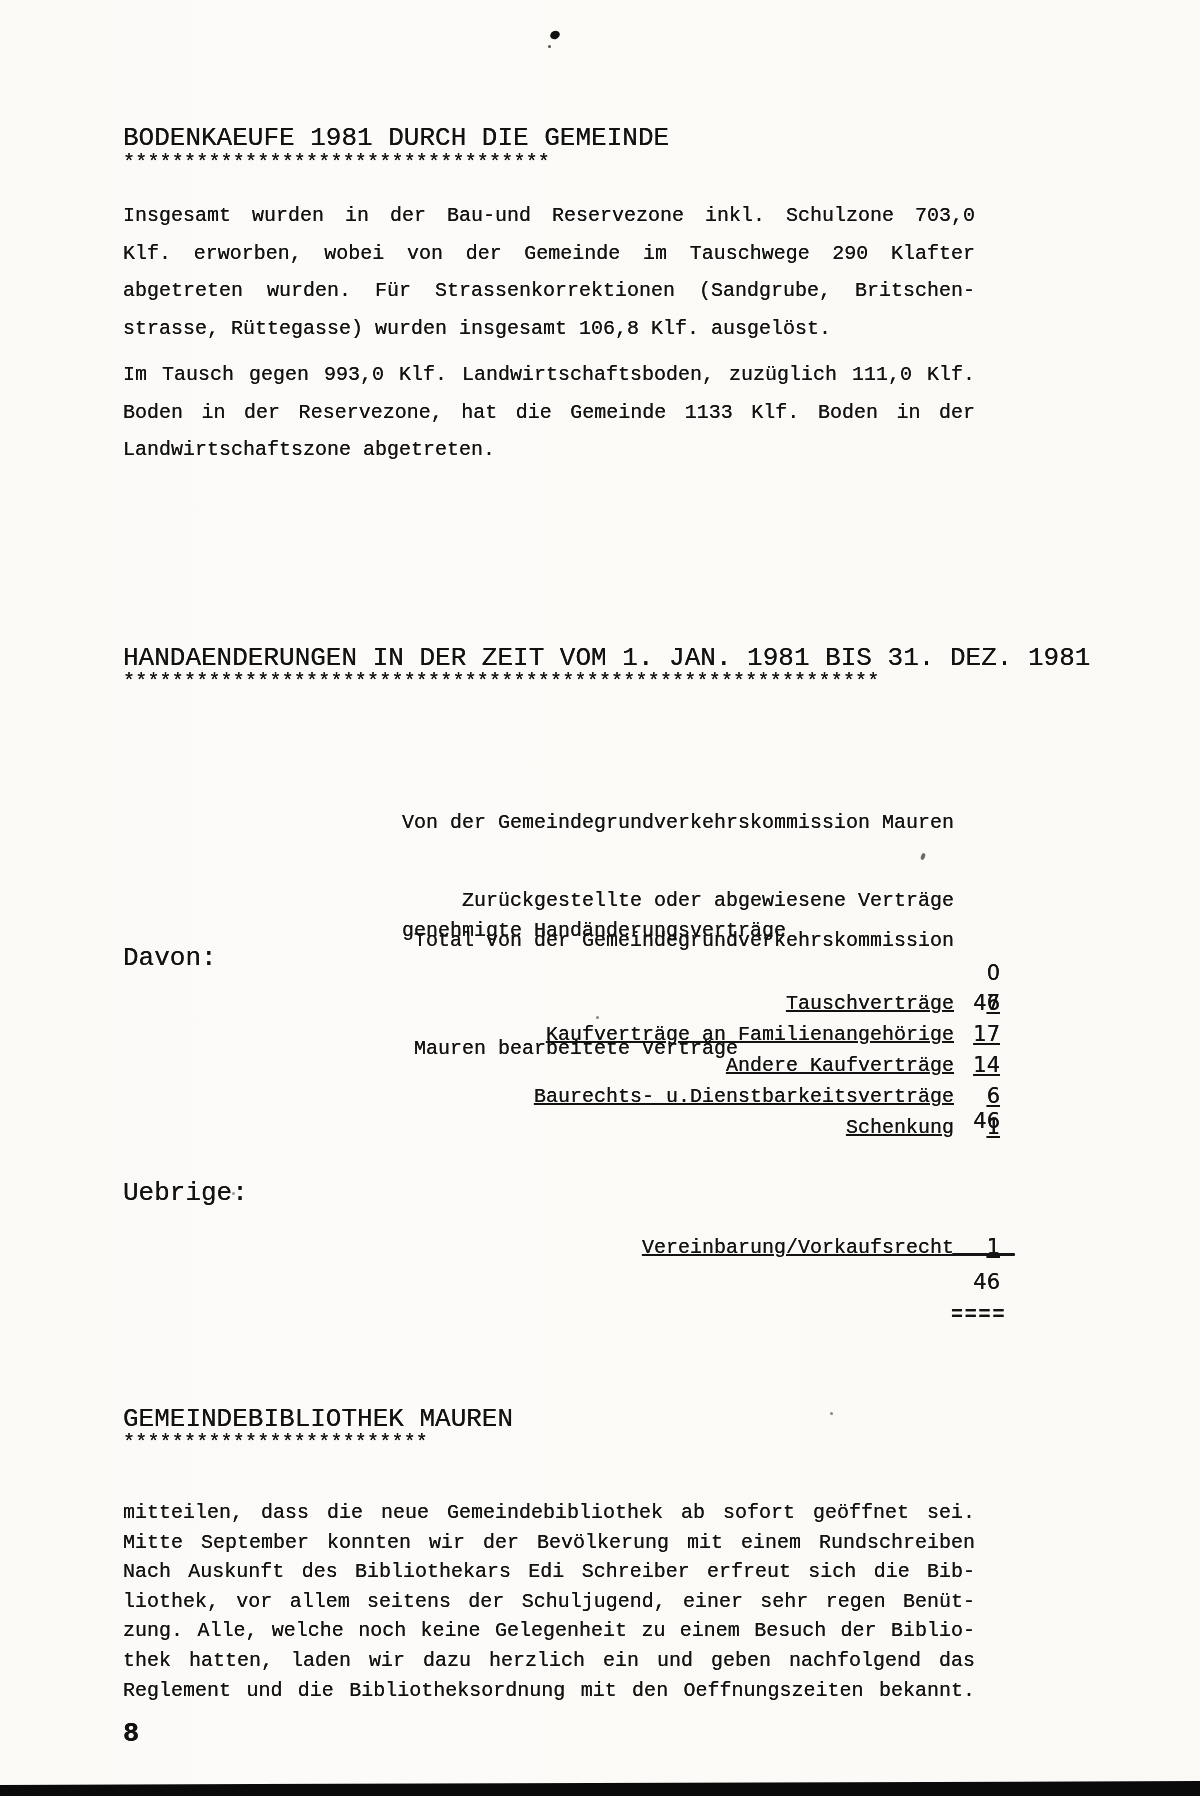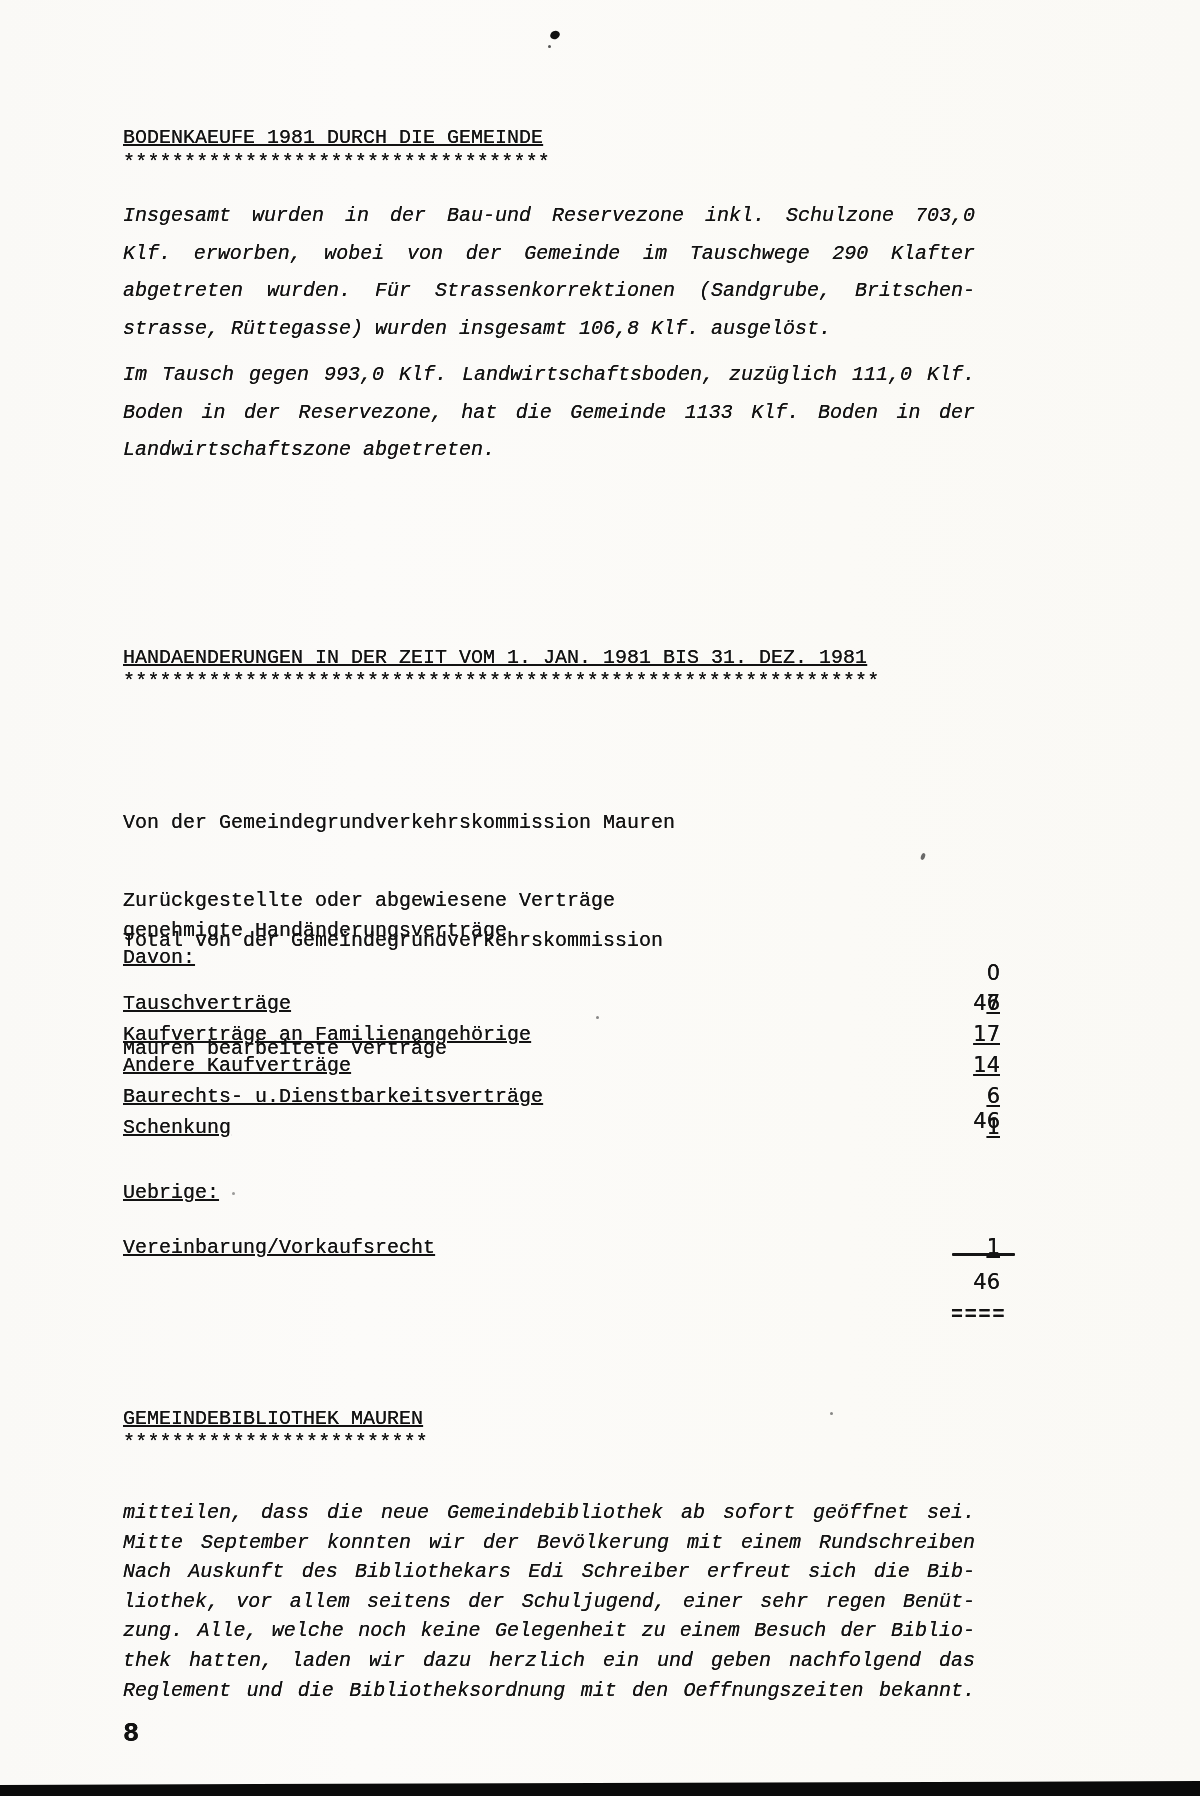--- a/index.html
+++ b/index.html
@@ -8,38 +8,36 @@
     width:1200px; height:1796px;
     margin:0 auto;
     background:#fbfaf7;
     background-image:linear-gradient(90deg, #faf9f6 0%, #fcfbf9 30%, #fbfaf6 70%, #faf9f5 100%);
     overflow:hidden;
     font-family:"Liberation Mono","DejaVu Sans Mono",monospace;
     color:#121212;
   }
   .abs { position:absolute; left:123px; }
   .t {
-    font-size:20px; line-height:26px;
+    font-size:26px; line-height:26px;
     text-shadow:0 0 0.5px #1a1a1a;
     white-space:pre;
-    text-decoration:underline;
   }
   .stars { font-size:20px; line-height:22px; letter-spacing:0.2px; text-shadow:0 0 0.5px #1a1a1a; white-space:pre; }
   .para { width:852px; }
   .jline {
     font-size:20px; line-height:37.5px;
     text-align:justify; text-align-last:justify;
     text-shadow:0 0 0.5px #1a1a1a;
-    font-style:italic;
   }
   .jline.short { text-align-last:left; }
   .para.tight .jline { line-height:29.6px; }
   .roww {
     width:877px;
-    display:flex; justify-content:space-between; align-items:flex-end;
+    display:flex; justify-content:flex-end; align-items:flex-end;
     font-size:20px; line-height:36px;
     text-shadow:0 0 0.5px #1a1a1a;
   }
   .roww.tight { line-height:31px;text-decoration:underline; }
   .rlabel { white-space:pre; }
   .rvalue {
     font-family:"DejaVu Sans","Liberation Sans",sans-serif;
     font-size:21px; text-align:right; min-width:46px;
     text-shadow:0 0 0.4px #1a1a1a;
   }

